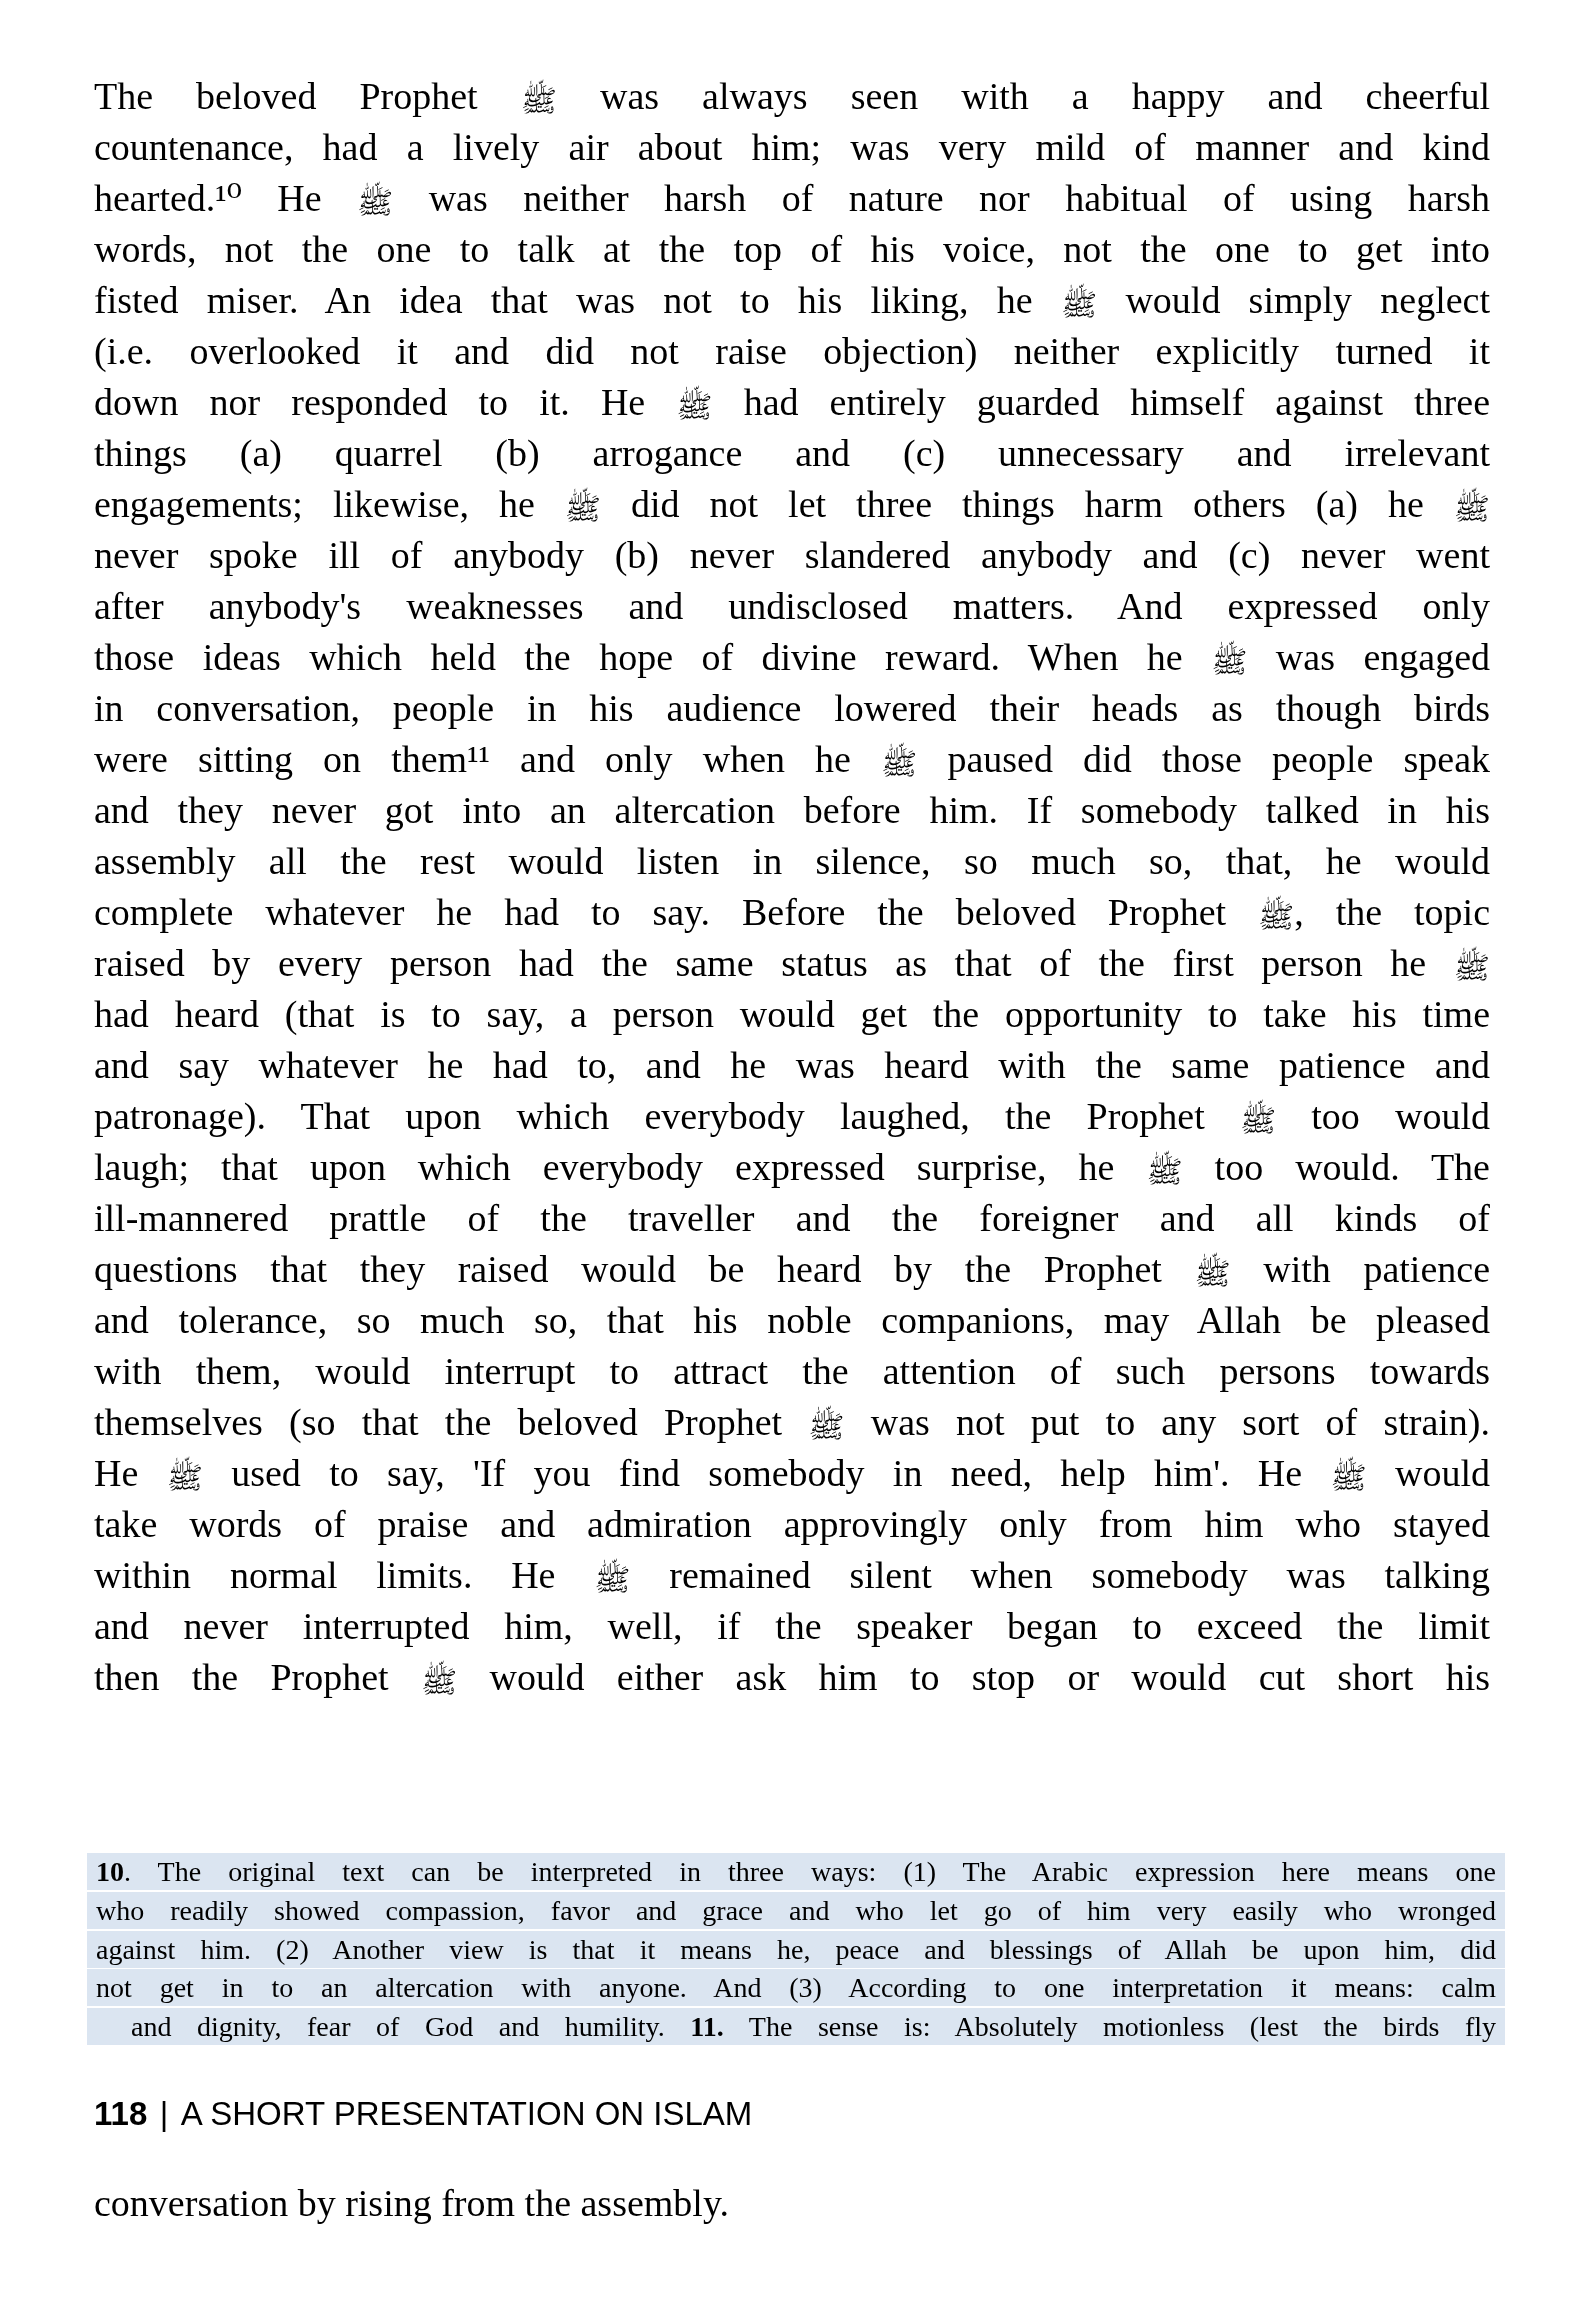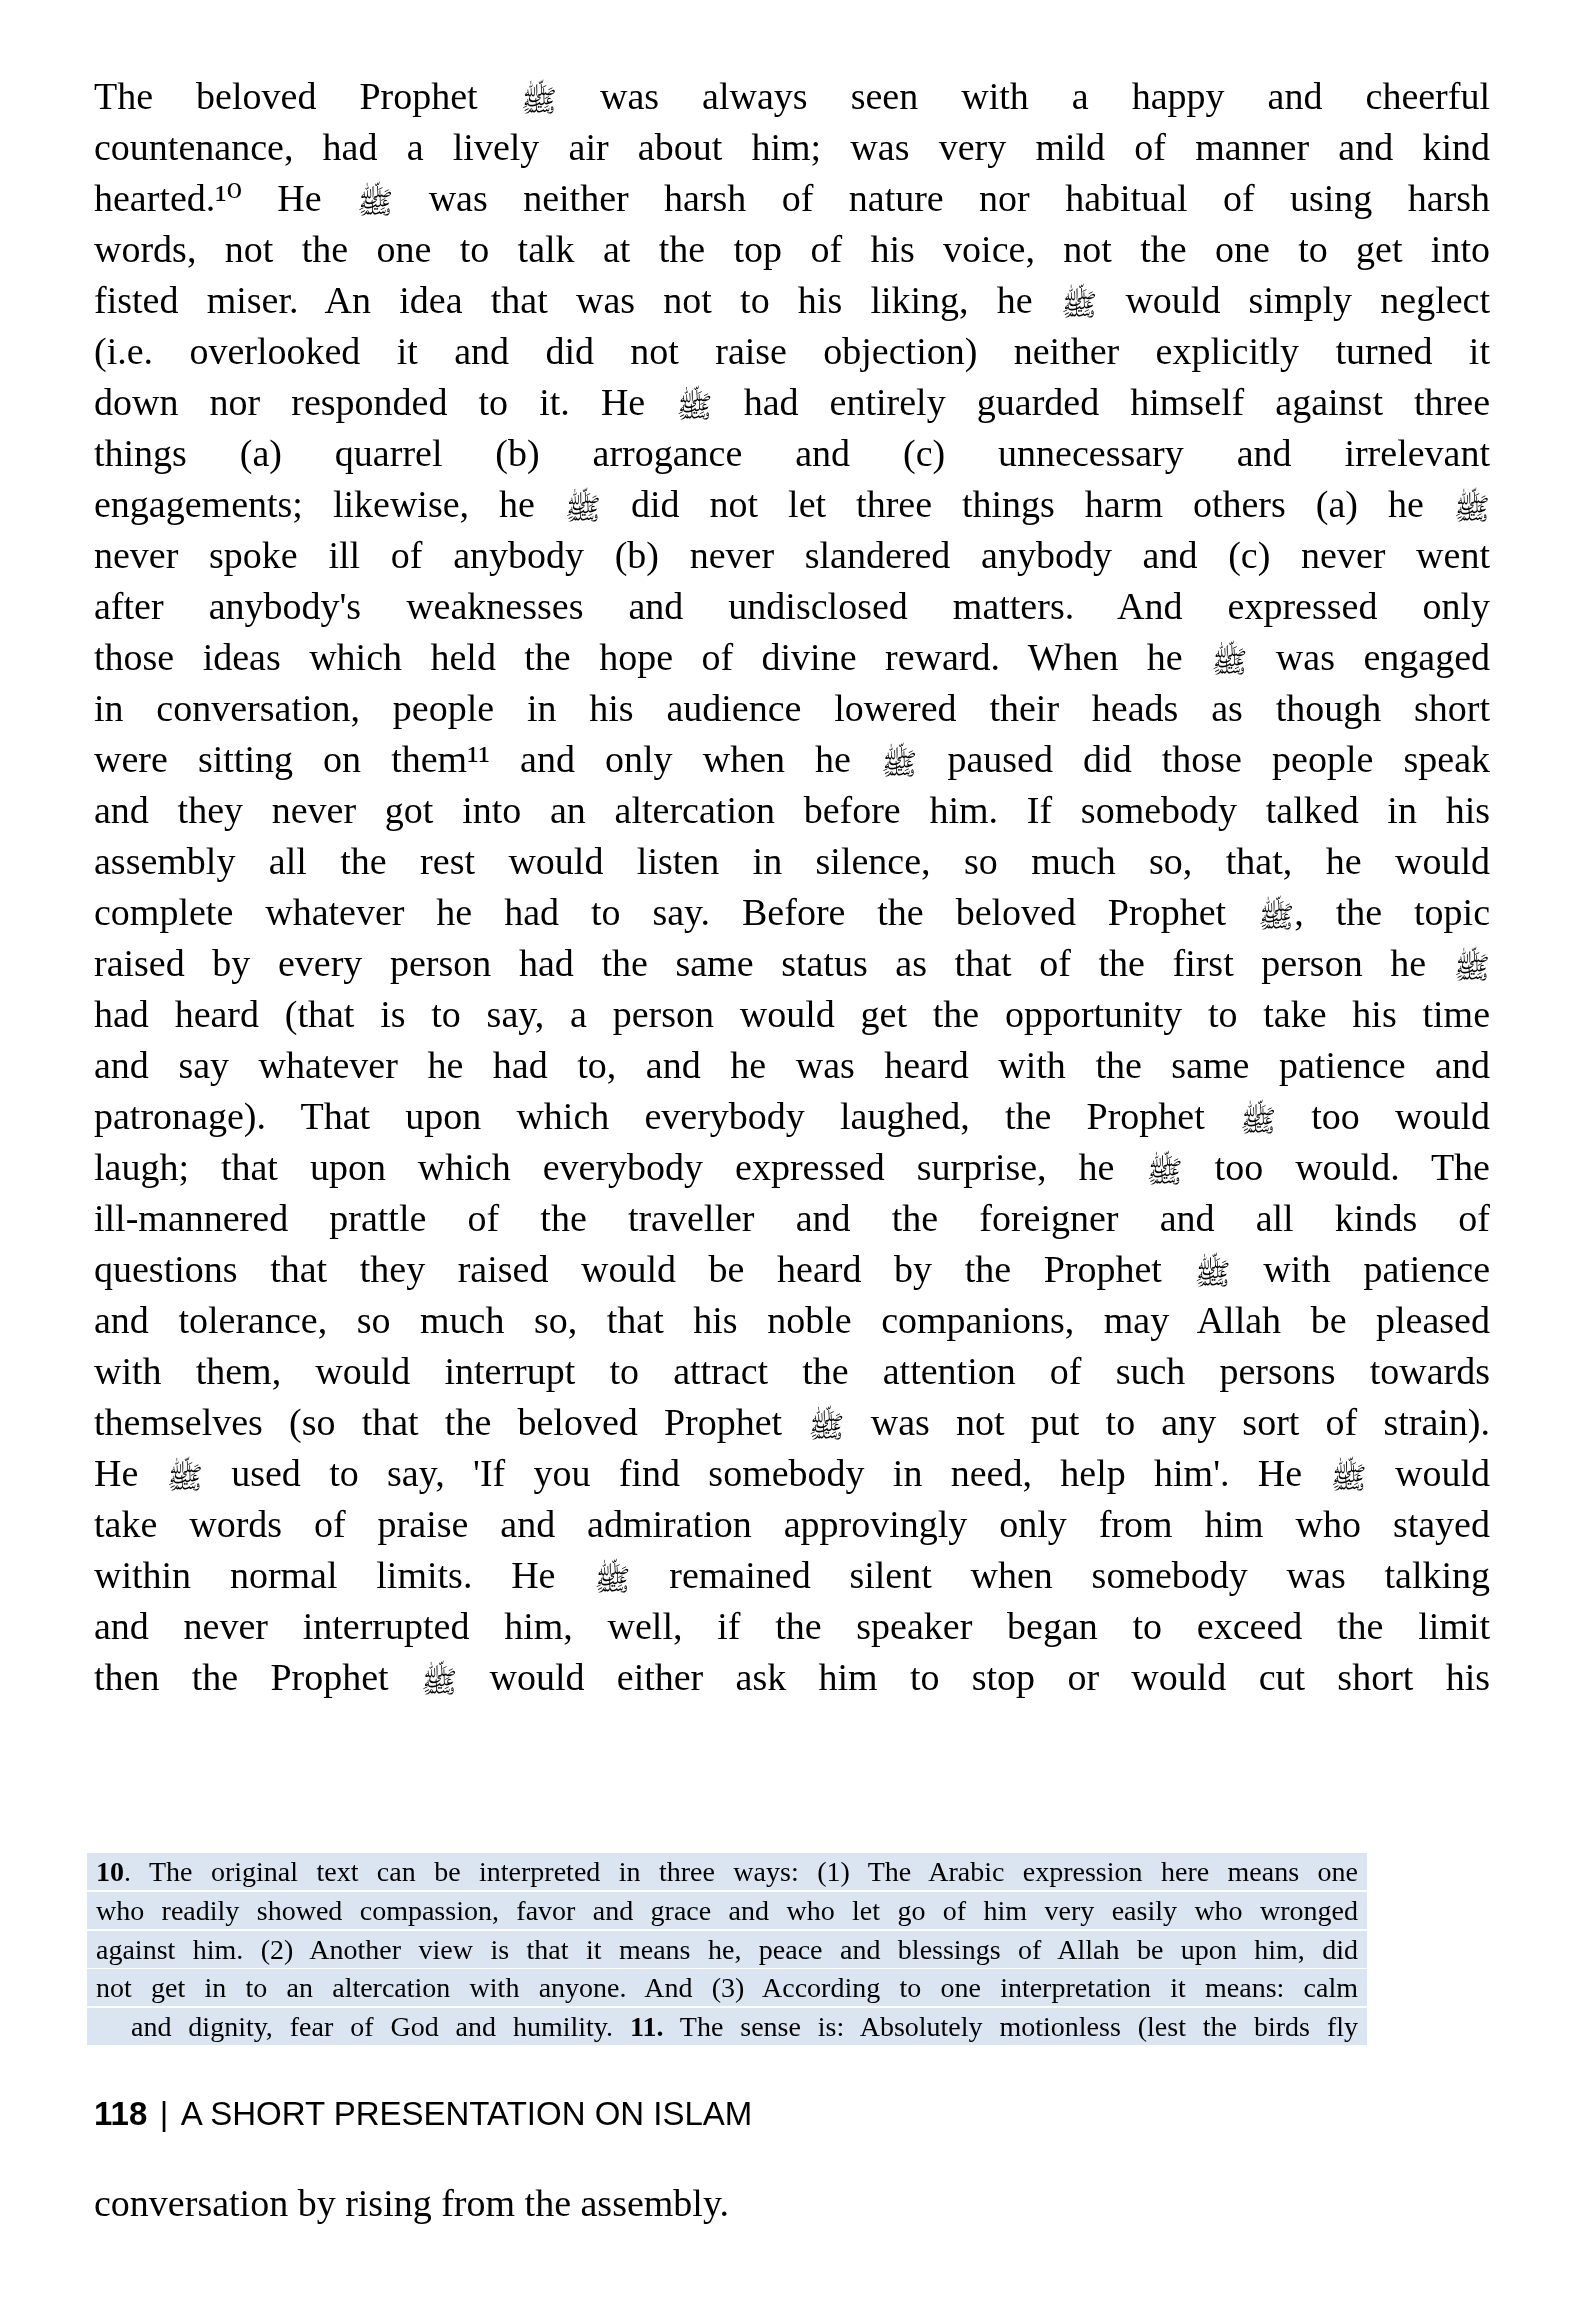--- a/index.html
+++ b/index.html
@@ -34,21 +34,21 @@
   .saw {
     display: inline-block;
     font-size: 30px;
     line-height: 1;
     transform: translateY(1.8px);
   }
   .footnotes {
     position: absolute;
     left: 87px;
     top: 1853px;
-    width: 1280px;
+    width: 1418px;
     font-size: 28px;
   }
   .fn-line {
     box-sizing: border-box;
     height: 37px;
     line-height: 37px;
     margin-bottom: 1.8px;
     padding: 0 9px;
     text-align: justify;
     text-align-last: justify;
@@ -92,21 +92,21 @@
       <div class="line">hearted.¹⁰ He <span class="saw">ﷺ</span> was neither harsh of nature nor habitual of using harsh</div>
       <div class="line">words, not the one to talk at the top of his voice, not the one to get into</div>
       <div class="line">fisted miser. An idea that was not to his liking, he <span class="saw">ﷺ</span> would simply neglect</div>
       <div class="line">(i.e. overlooked it and did not raise objection) neither explicitly turned it</div>
       <div class="line">down nor responded to it. He <span class="saw">ﷺ</span> had entirely guarded himself against three</div>
       <div class="line">things (a) quarrel (b) arrogance and (c) unnecessary and irrelevant</div>
       <div class="line">engagements; likewise, he <span class="saw">ﷺ</span> did not let three things harm others (a) he <span class="saw">ﷺ</span></div>
       <div class="line">never spoke ill of anybody (b) never slandered anybody and (c) never went</div>
       <div class="line">after anybody's weaknesses and undisclosed matters. And expressed only</div>
       <div class="line">those ideas which held the hope of divine reward. When he <span class="saw">ﷺ</span> was engaged</div>
-      <div class="line">in conversation, people in his audience lowered their heads as though short</div>
+      <div class="line">in conversation, people in his audience lowered their heads as though birds</div>
       <div class="line">were sitting on them¹¹ and only when he <span class="saw">ﷺ</span> paused did those people speak</div>
       <div class="line">and they never got into an altercation before him. If somebody talked in his</div>
       <div class="line">assembly all the rest would listen in silence, so much so, that, he would</div>
       <div class="line">complete whatever he had to say. Before the beloved Prophet <span class="saw">ﷺ</span>, the topic</div>
       <div class="line">raised by every person had the same status as that of the first person he <span class="saw">ﷺ</span></div>
       <div class="line">had heard (that is to say, a person would get the opportunity to take his time</div>
       <div class="line">and say whatever he had to, and he was heard with the same patience and</div>
       <div class="line">patronage). That upon which everybody laughed, the Prophet <span class="saw">ﷺ</span> too would</div>
       <div class="line">laugh; that upon which everybody expressed surprise, he <span class="saw">ﷺ</span> too would. The</div>
       <div class="line">ill-mannered prattle of the traveller and the foreigner and all kinds of</div>

